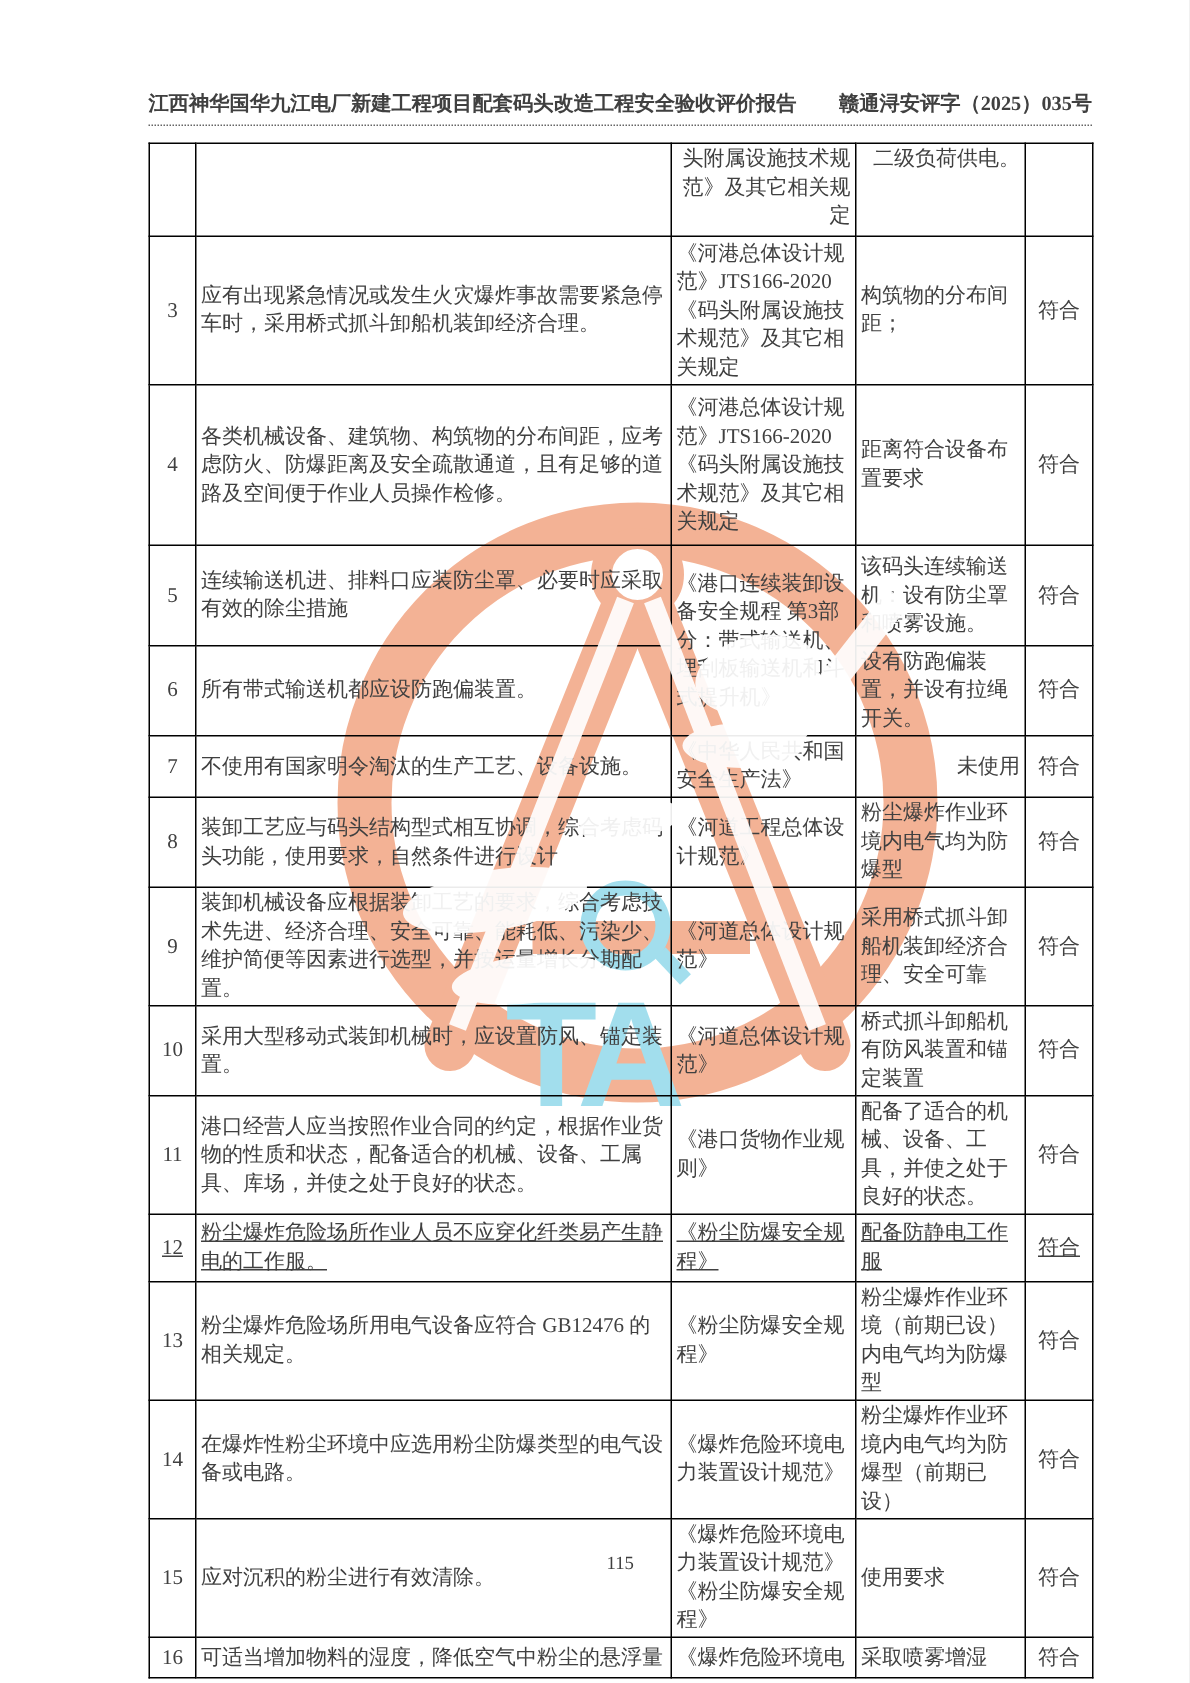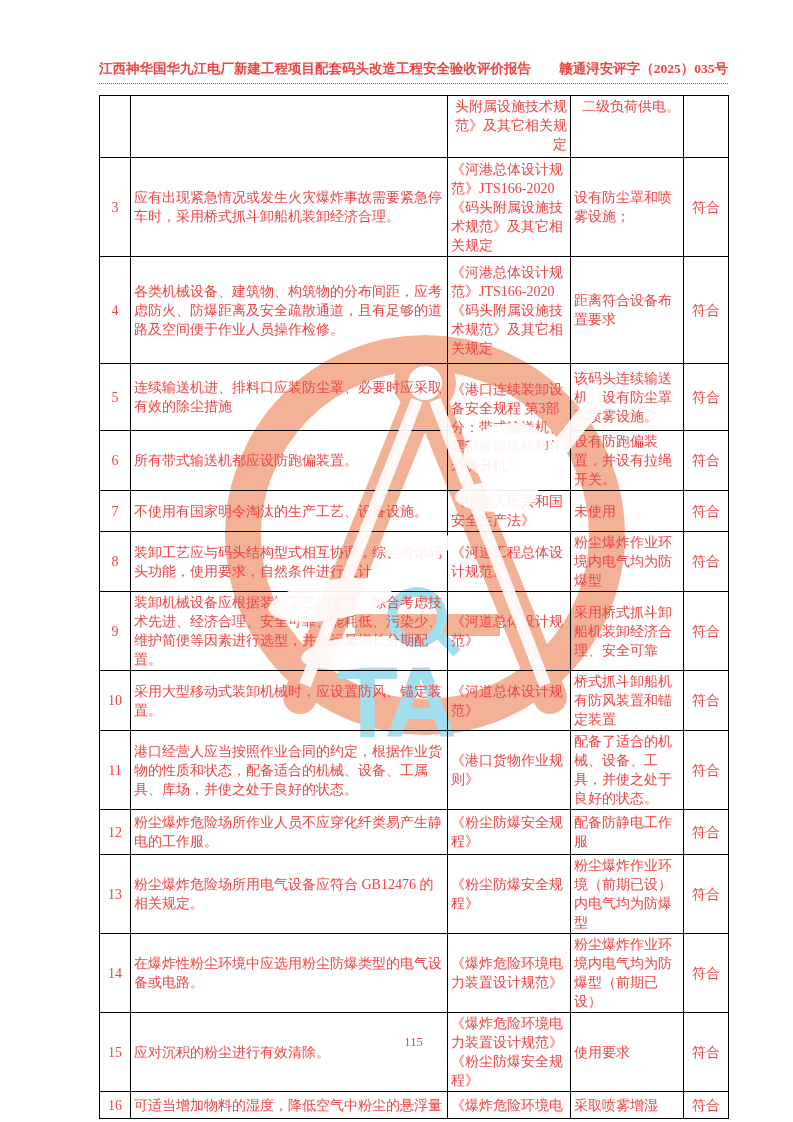--- a/index.html
+++ b/index.html
@@ -3,21 +3,21 @@
 <meta charset="utf-8">
 <style>
   html,body{margin:0;padding:0;background:#e8e8e8;}
   .page{
     position:relative;
     width:793px;height:1122px;
     margin:0 auto;
     background:#ffffff;
     overflow:hidden;
     font-family:"Liberation Serif","DejaVu Serif",serif;
-    color:#ef4444;
+    color:#404040;
   }
   
   .header{
     position:absolute;left:99px;top:60px;width:629px;
     display:flex;justify-content:space-between;align-items:flex-end;
     font-size:13.5px;font-weight:bold;
     padding-bottom:5px;
     border-bottom:1px dotted #666;
     white-space:nowrap;
   }
@@ -30,21 +30,21 @@
   }
   table.eval td{
     border:1px solid #000;
     padding:1px 3px;
     vertical-align:middle;
     word-break:break-all;
     background:transparent;
   }
   td.c-num{text-align:center;font-family:"Liberation Serif",serif;}
   td.c-status{text-align:center;}
-  td.c-center{text-align:left;}
+  td.c-center{text-align:right;}
   tr.row-cut td{vertical-align:top;text-align:right;}
   
   .page-number{
     position:absolute;left:99px;top:1035px;width:629px;
     text-align:center;font-size:12.5px;
   }
   
   .wm{position:absolute;left:205px;top:325px;width:440px;height:440px;pointer-events:none;}
   .wm-back{z-index:0;opacity:0.8;}
   .wm-front{z-index:2;opacity:0.92;}
@@ -89,21 +89,21 @@
           <td class="c-num"></td>
           <td class="c-content"></td>
           <td class="c-standard">头附属设施技术规范》及其它相关规定</td>
           <td class="c-actual">二级负荷供电。</td>
           <td class="c-status"></td>
         </tr>
         <tr style="height: 99px;">
           <td class="c-num">3</td>
           <td class="c-content">应有出现紧急情况或发生火灾爆炸事故需要紧急停车时，采用桥式抓斗卸船机装卸经济合理。</td>
           <td class="c-standard">《河港总体设计规范》JTS166-2020《码头附属设施技术规范》及其它相关规定</td>
-          <td class="c-actual">设有防尘罩和喷雾设施；</td>
+          <td class="c-actual">构筑物的分布间距；</td>
           <td class="c-status">符合</td>
         </tr>
         <tr style="height: 107px;">
           <td class="c-num">4</td>
           <td class="c-content">各类机械设备、建筑物、构筑物的分布间距，应考虑防火、防爆距离及安全疏散通道，且有足够的道路及空间便于作业人员操作检修。</td>
           <td class="c-standard">《河港总体设计规范》JTS166-2020《码头附属设施技术规范》及其它相关规定</td>
           <td class="c-actual">距离符合设备布置要求</td>
           <td class="c-status">符合</td>
         </tr>
         <tr style="height: 67px;">
@@ -147,21 +147,21 @@
           <td class="c-actual">桥式抓斗卸船机有防风装置和锚定装置</td>
           <td class="c-status">符合</td>
         </tr>
         <tr style="height: 67px;">
           <td class="c-num">11</td>
           <td class="c-content">港口经营人应当按照作业合同的约定，根据作业货物的性质和状态，配备适合的机械、设备、工属具、库场，并使之处于良好的状态。</td>
           <td class="c-standard">《港口货物作业规则》</td>
           <td class="c-actual">配备了适合的机械、设备、工具，并使之处于良好的状态。</td>
           <td class="c-status">符合</td>
         </tr>
-        <tr style="height: 45px;">
+        <tr style="height: 45px; text-decoration: underline;">
           <td class="c-num">12</td>
           <td class="c-content">粉尘爆炸危险场所作业人员不应穿化纤类易产生静电的工作服。</td>
           <td class="c-standard">《粉尘防爆安全规程》</td>
           <td class="c-actual">配备防静电工作服</td>
           <td class="c-status">符合</td>
         </tr>
         <tr style="height: 60px;">
           <td class="c-num">13</td>
           <td class="c-content">粉尘爆炸危险场所用电气设备应符合 GB12476 的相关规定。</td>
           <td class="c-standard">《粉尘防爆安全规程》</td>

